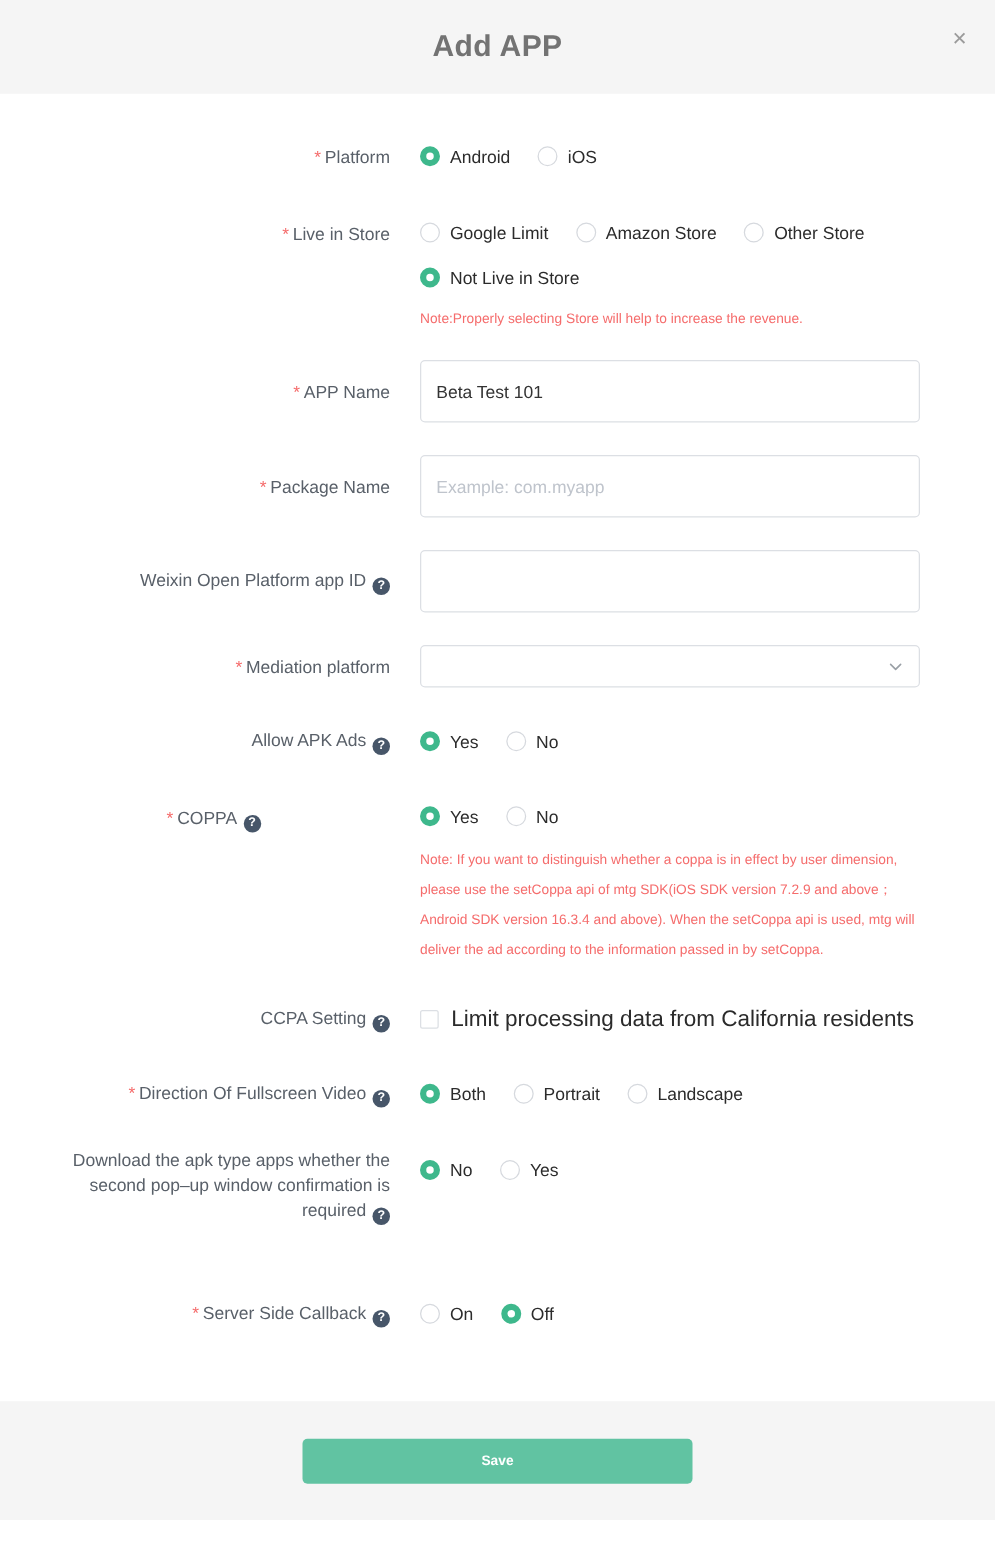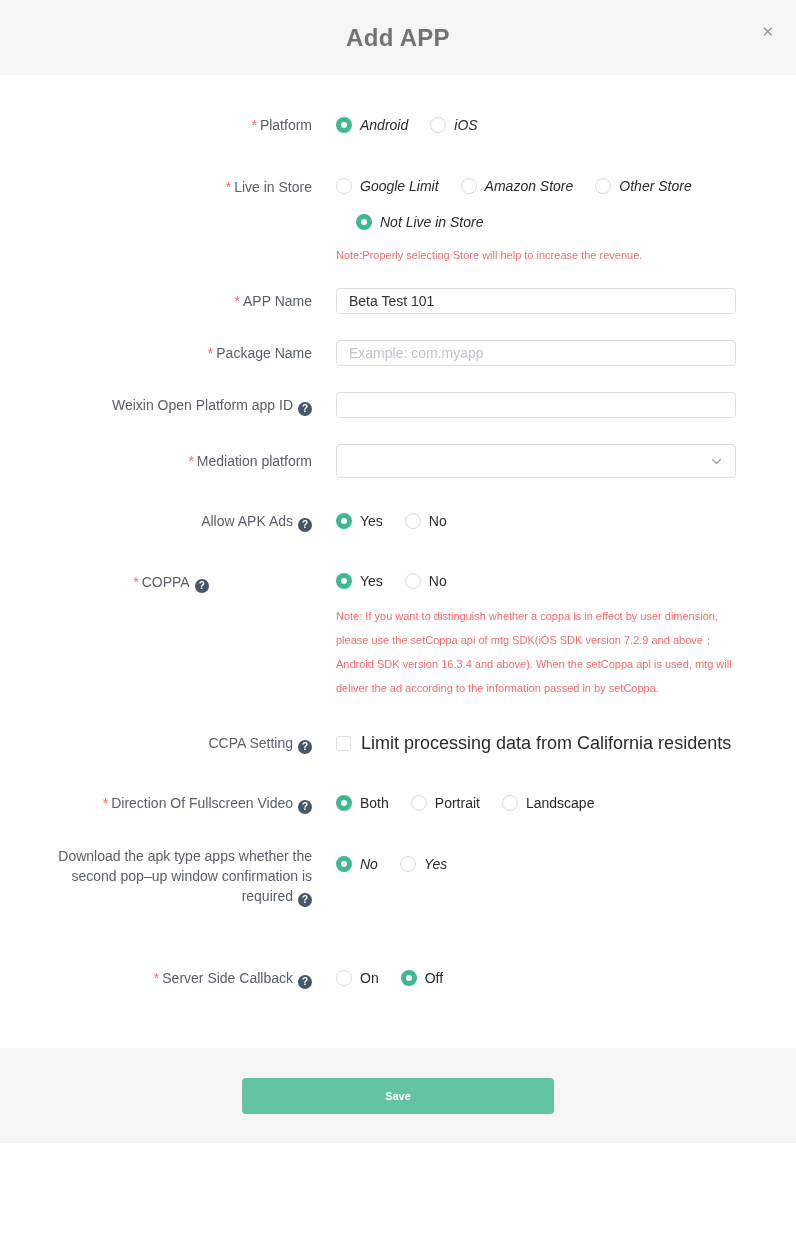--- a/index.html
+++ b/index.html
@@ -68,21 +68,21 @@
   }
   .control { margin-left: 24px; width: 400px; }
 
   
   .mb-radio { margin-bottom: 42px; }
   .mb-group { margin-bottom: 21px; }
   .mb-input { margin-bottom: 26px; }
   .mb-apk   { margin-bottom: 54px; }
 
   .ctl-line { min-height: 34px; display: flex; align-items: center; }
-  .ctl-line-sm { min-height: 18px; display: flex; align-items: center; font-style: italic; }
+  .ctl-line-sm { min-height: 18px; display: flex; align-items: center; }
 
   
   .radio {
     display: inline-flex;
     align-items: center;
     cursor: pointer;
     margin-right: 22px;
   }
   .radio:last-child { margin-right: 0; }
   .rdot {
@@ -101,21 +101,21 @@
     width: 15px; height: 15px;
     border: 1px solid #dcdfe4;
     border-radius: 2px;
     background: #fff;
     flex: none;
   }
   .cbtext { margin-left: 10px; font-size: 18px; color: #2b2b2b; }
 
   
   .tinput {
-    width: 400px; height: 26px;
+    width: 400px; height: 50px;
     border: 1px solid #dcdfe4;
     border-radius: 4px;
     padding: 0 12px;
     font-size: 14px;
     color: #333;
     font-family: "Liberation Sans", "DejaVu Sans", sans-serif;
     outline: none;
     background: #fff;
   }
   .tinput::placeholder { color: #bfc4cc; }
@@ -135,21 +135,21 @@
 
   
   .note {
     color: #f56c6c;
     font-size: 11px;
     line-height: 24px;
     width: 400px;
   }
   .note.mt { margin-top: 12px; }
   .note.coppa-mt { margin-top: 6px; }
-  .radio-row2 { margin-top: 18px; margin-left: 20px; }
+  .radio-row2 { margin-top: 18px; }
 
   
   .modal-footer {
     height: 95px;
     background: #f5f5f5;
     display: flex;
     align-items: center;
     justify-content: center;
   }
   .save-btn {

